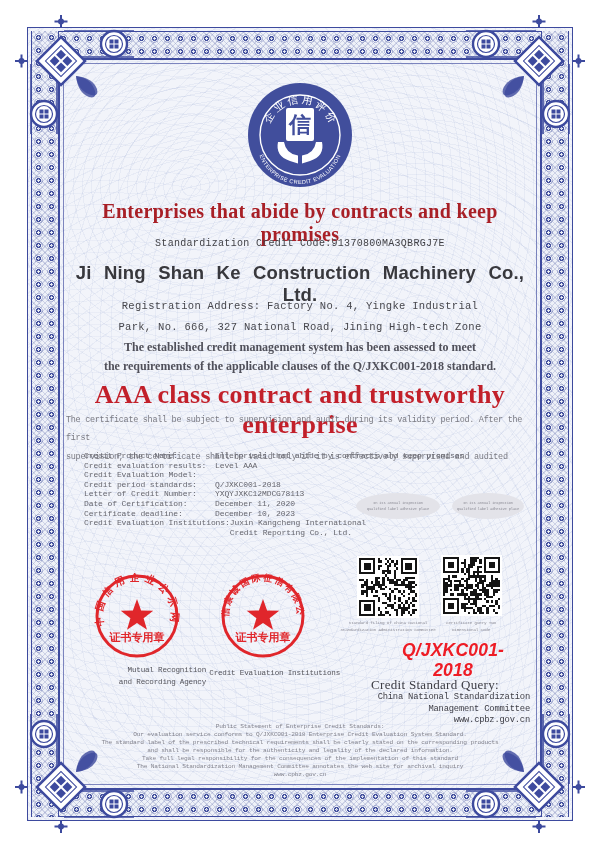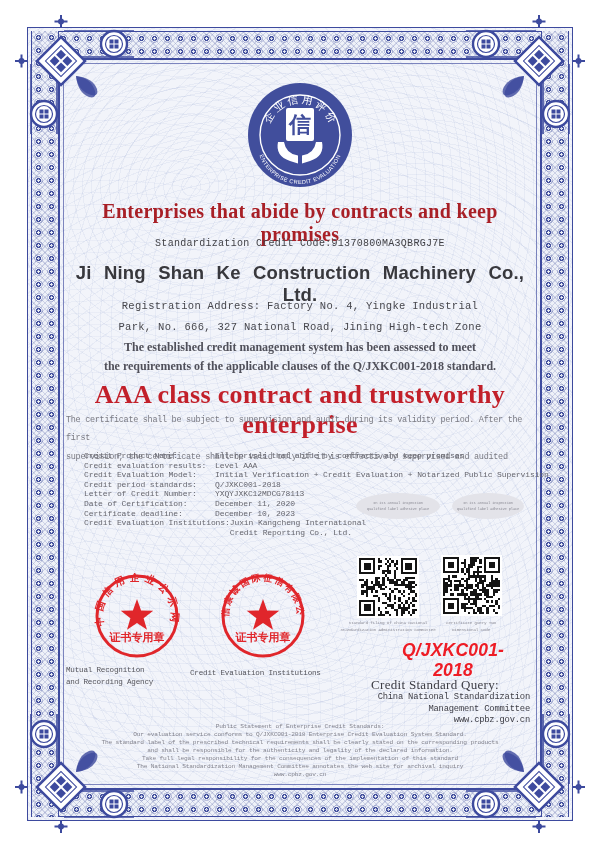--- a/index.html
+++ b/index.html
@@ -50,21 +50,21 @@
   .field-value{white-space:pre-line;}
 
   .blob{background:#e3e3e9;border-radius:50%;text-align:center;display:flex;align-items:center;justify-content:center;
     font-family:"Liberation Mono",monospace;font-size:3.8px;letter-spacing:-.2px;line-height:1.6;color:#8d8d97;white-space:pre-line;}
   .blob1{left:356px;top:493px;width:84px;height:26px;}
   .blob2{left:452px;top:493px;width:72px;height:26px;}
 
   .seal{width:86px;height:86px;}
   .seal-left{left:94px;top:573px;}
   .seal-right{left:220px;top:573px;}
-  .seal-caption{font-family:"Liberation Mono",monospace;font-size:7.6px;letter-spacing:-.2px;color:#55555c;text-align:left;white-space:pre-line;line-height:1.55;}
+  .seal-caption{font-family:"Liberation Mono",monospace;font-size:7.6px;letter-spacing:-.2px;color:#55555c;text-align:right;white-space:pre-line;line-height:1.55;}
   .cap-left{left:66px;top:665px;width:140px;}
   .cap-right{left:190px;top:668px;width:150px;}
 
   .qr{background:#fff;padding:2px;}
   .qr1{left:357px;top:556px;width:58px;height:58px;}
   .qr2{left:441px;top:555px;width:57px;height:57px;}
   .qr-caption{font-family:"Liberation Mono",monospace;font-size:4.3px;letter-spacing:-.2px;color:#8e8e98;text-align:center;white-space:pre-line;line-height:1.6;}
   .qc1{left:336px;top:620px;width:104px;}
   .qc2{left:428px;top:620px;width:86px;}
 
@@ -173,21 +173,20 @@
     <span class="field-value">Enterprises that abide by contracts and keep promises</span>
   </div>
 
   <div class="field-row">
     <span class="field-label">Credit evaluation results:</span>
     <span class="field-value">Level AAA</span>
   </div>
 
   <div class="field-row">
     <span class="field-label">Credit Evaluation Model:</span>
-    <span class="field-value">Initial Verification + Credit Evaluation + Notarized Public Supervision</span>
   </div>
 
   <div class="field-row">
     <span class="field-label">Credit period standards:</span>
     <span class="field-value">Q/JXKC001-2018</span>
   </div>
 
   <div class="field-row">
     <span class="field-label">Letter of Credit Number:</span>
     <span class="field-value">YXQYJXKC12MDCG78113</span>

